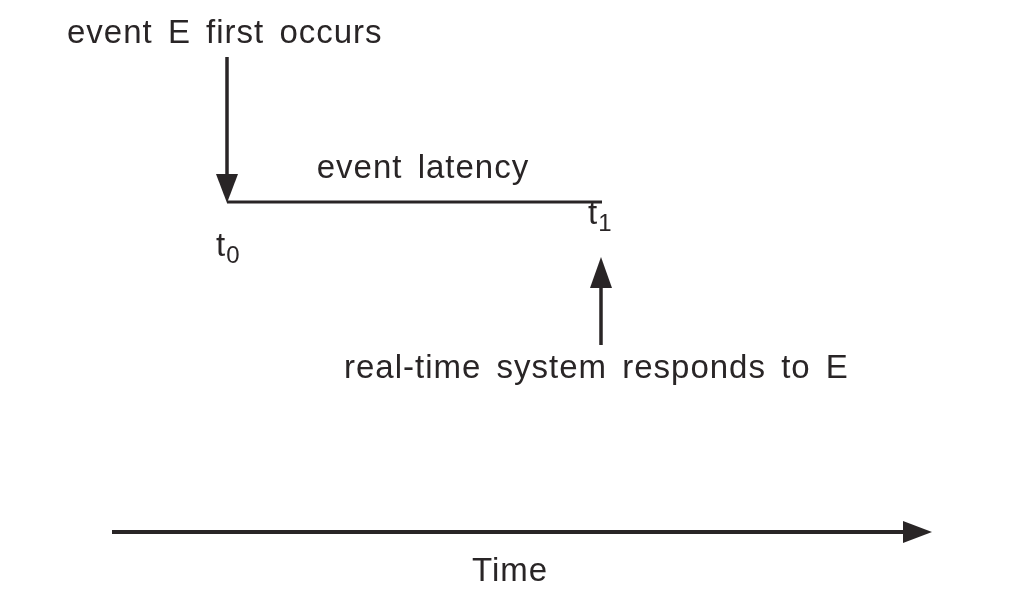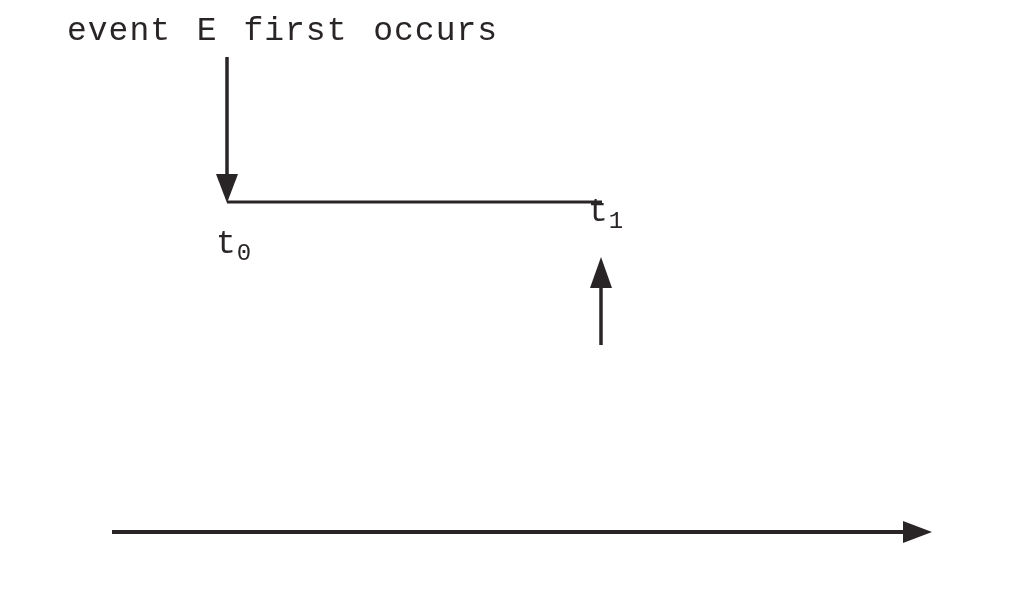--- a/index.html
+++ b/index.html
@@ -6,21 +6,21 @@
     margin: 0;
     padding: 0;
     background: #ffffff;
   }
   .canvas {
     position: relative;
     width: 1026px;
     height: 610px;
     background: #ffffff;
     overflow: hidden;
-    font-family: Liberation Mono, monospace;
+    font-family: Liberation Sans, sans-serif;
     color: #292526;
   }
   .diagram-svg {
     position: absolute;
     left: 0;
     top: 0;
     width: 1026px;
     height: 610px;
   }
   .diagram-svg line {
@@ -69,20 +69,23 @@
     </g>
 
     <g>
       <line x1="112" y1="532" x2="906" y2="532" stroke-width="4"></line>
       <polygon points="903,521 903,543 932,532"></polygon>
     </g>
   </svg>
 
   <div class="label" style="left:67px; top:13px">event E first occurs</div>
 
+  <div class="label centered" style="left:423px; top:148px">event latency</div>
 
   <div class="label t-label" style="left:216px; top:226px"><span>t</span><sub class="subscript">0</sub></div>
 
   <div class="label t-label" style="left:588px; top:194px"><span>t</span><sub class="subscript">1</sub></div>
 
+  <div class="label" style="left:344px; top:348px">real-time system responds to E</div>
 
+  <div class="label centered" style="left:510px; top:551px">Time</div>
 
 </div>
 
 </body></html>

